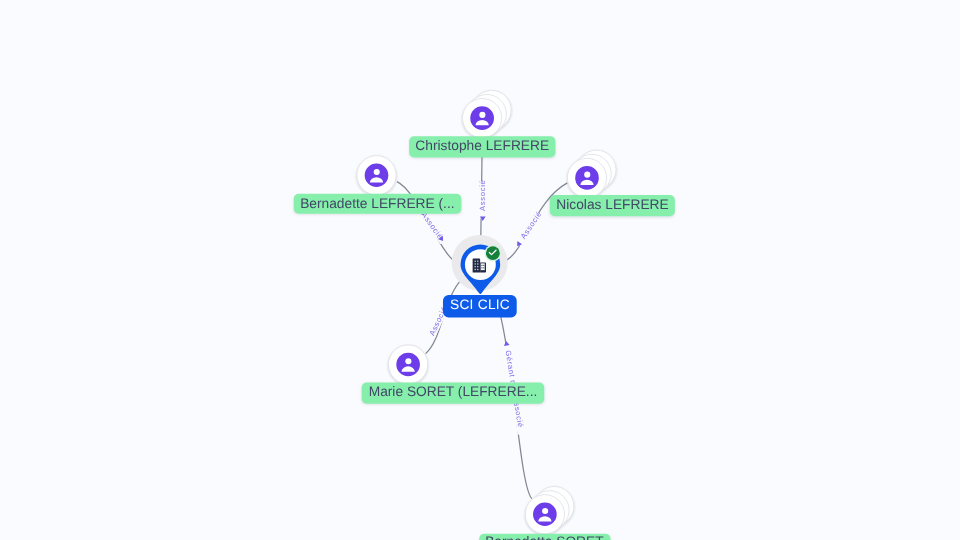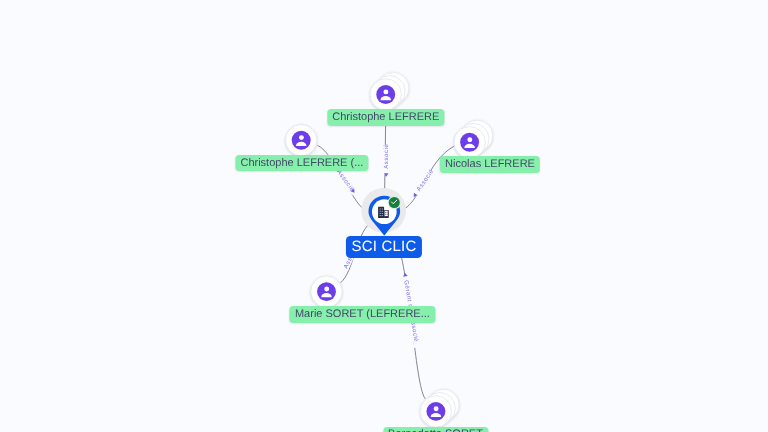--- a/index.html
+++ b/index.html
@@ -12,21 +12,21 @@
   .edge-label{fill:#7b6ae8;font-family:"Liberation Sans",sans-serif;font-size:6.1px;letter-spacing:0.55px;}
   .node-label{
     position:absolute;background:#86efac;border-radius:4px;
     color:#414765;font-size:11px;white-space:nowrap;
     padding:2.8px 5.2px;line-height:1.0;
     box-shadow:0 1px 2px rgba(30,40,80,.10);
     transform:translateX(-50%);
   }
   .co-label{
     position:absolute;background:#0d5be8;border-radius:4.5px;color:#fff;
-    font-size:15px;white-space:nowrap;padding:3.6px 5.6px;line-height:1.05;
+    font-size:11px;white-space:nowrap;padding:3.6px 5.6px;line-height:1.05;
     transform:translateX(-50%);letter-spacing:.2px;
   }
 </style>
 </head>
 <body>
 
 <div id="stage">
   <svg id="svg" width="768" height="432">
       <defs>
         <filter id="nodeShadow" x="-30%" y="-30%" width="170%" height="170%">
@@ -129,19 +129,19 @@
         </g>
         <g>
           <circle cx="394.3" cy="202.5" r="6.7" fill="#d9efe0"></circle>
           <circle cx="394.3" cy="202.5" r="5.5" fill="#14803c"></circle>
           <path d="M391.5,202.0 l1.7,1.7 l3.6,-3.5" fill="none" stroke="#fff" stroke-width="1.0" stroke-linecap="round" stroke-linejoin="round"></path>
         </g>
       </g>
     </svg>
   <div id="labels">
       <div class="node-label" style="left: 385.8px; top: 109.4px;">Christophe LEFRERE</div>
-      <div class="node-label" style="left: 301.9px; top: 154.8px;">Christophe LEFRERE (...</div>
+      <div class="node-label" style="left: 301.9px; top: 154.8px;">Bernadette LEFRERE (...</div>
       <div class="node-label" style="left: 490px; top: 156.2px;">Nicolas LEFRERE</div>
       <div class="node-label" style="left: 326.4px; top: 306px; margin-left: 36px;">Marie SORET (LEFRERE...</div>
       <div class="node-label" style="left: 435.5px; top: 426.5px;">Bernadette SORET</div>
       <div class="co-label" style="left: 384px; top: 235.5px;">SCI CLIC</div>
     </div>
 </div>
 
 </body></html>

